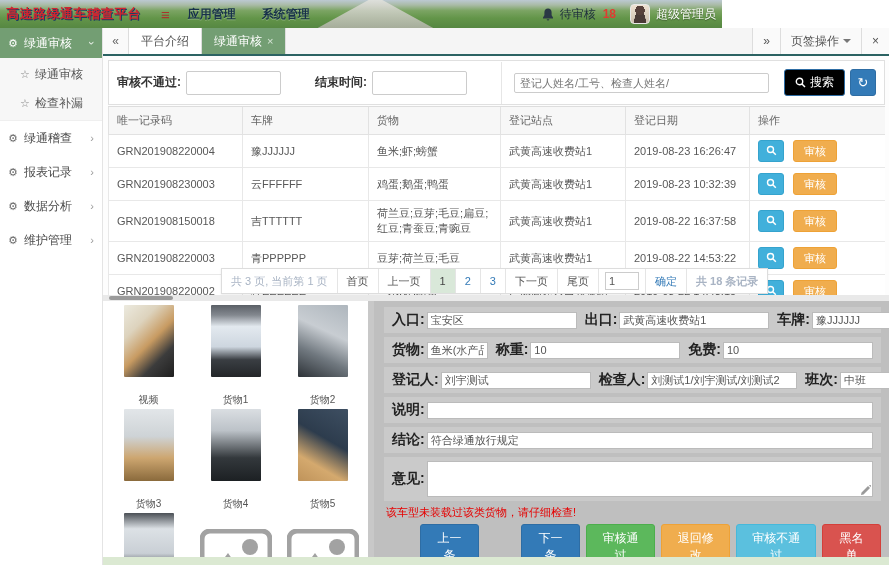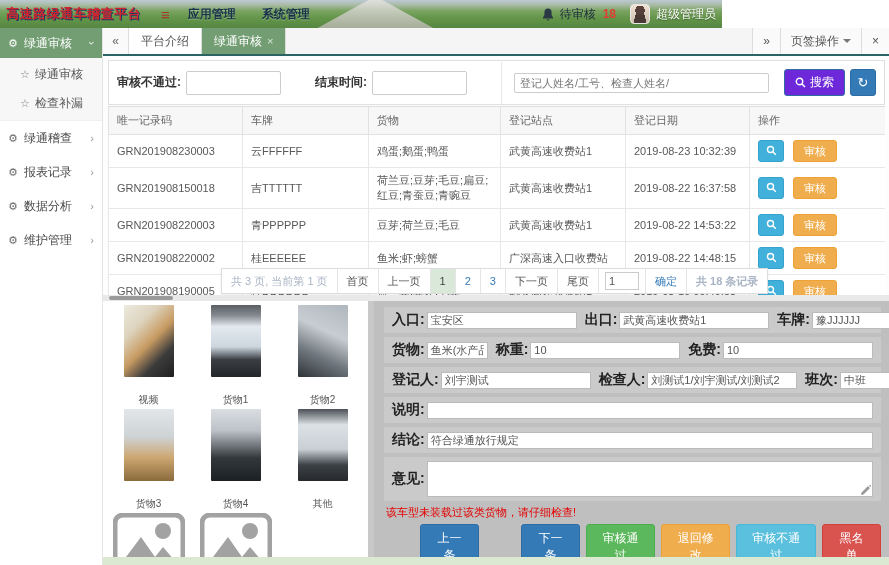--- a/index.html
+++ b/index.html
@@ -66,21 +66,21 @@
   
   .search-panel { position:absolute; left:5px; top:32px; width:777px; height:45px; background:#fff;
     border:1px solid #e0e0e0; display:flex; align-items:center; padding:0 8px; }
   .sfield { display:flex; align-items:center; }
   .sfield label { font-weight:bold; font-size:12px; color:#333; margin-right:5px; white-space:nowrap; }
   .sfield input { width:95px; height:24px; border:1px solid #ccc; border-radius:2px; padding:2px 5px; font-size:11px; color:#555; }
   .kw-group { display:flex; flex-direction:column; justify-content:center; margin-left:34px; padding-left:12px; border-left:1px solid #e6e6e6; height:42px; }
   .kw-group label { font-weight:bold; font-size:12px; color:#333; margin:1px 0 1px 0; }
   .kw-group input { width:255px; height:20px; border:1px solid #ccc; border-radius:2px; padding:2px 5px; font-size:11px; color:#777; }
   .search-actions { margin-left:auto; display:flex; gap:5px; }
-  .btn-search { display:flex; align-items:center; gap:4px; background:#6d28d9; color:#fff; border:1px solid #2e6da4;
+  .btn-search { display:flex; align-items:center; gap:4px; background:#000000; color:#fff; border:1px solid #2e6da4;
     border-radius:3px; font-size:12px; padding:4px 10px; cursor:pointer;font-family:Liberation Mono, monospace; }
   .btn-refresh { display:flex; align-items:center; justify-content:center; background:#337ab7; color:#fff;
     border:1px solid #2e6da4; border-radius:3px; width:26px; font-size:13px; cursor:pointer; }
 
   
   .tablewrap { position:absolute; left:5px; top:78px; width:777px; height:218px; overflow:hidden; border-top:1px solid #ddd; }
   table.records { border-collapse:collapse; width:100%; table-layout:fixed; font-size:11px; color:#585858; }
   table.records col.c1{width:134px} table.records col.c2{width:126px} table.records col.c3{width:132px}
   table.records col.c4{width:125px} table.records col.c5{width:124px} table.records col.c6{width:136px}
   table.records th { background:#f7f7f7; color:#666; font-weight:normal; text-align:left;
@@ -267,20 +267,36 @@
         <tr>
           <th>唯一记录码</th>
           <th>车牌</th>
           <th>货物</th>
           <th>登记站点</th>
           <th>登记日期</th>
           <th>操作</th>
         </tr>
       </thead>
       <tbody>
+  <tr>
+    <td>GRN201908220004</td>
+    <td>豫JJJJJJ</td>
+    <td>鱼米;虾;螃蟹</td>
+    <td>武黄高速收费站1</td>
+    <td>2019-08-23 16:26:47</td>
+    <td class="td-actions">
+      <button class="btn-view">
+        <svg width="11" height="11" viewBox="0 0 11 11">
+          <circle cx="4.5" cy="4.5" r="3" fill="none" stroke="#fff" stroke-width="1.4"></circle>
+          <line x1="6.8" y1="6.8" x2="9.8" y2="9.8" stroke="#fff" stroke-width="1.5"></line>
+        </svg>
+      </button>
+      <button class="btn-review">审核</button>
+    </td>
+  </tr>
 
   <tr>
     <td>GRN201908230003</td>
     <td>云FFFFFF</td>
     <td>鸡蛋;鹅蛋;鸭蛋</td>
     <td>武黄高速收费站1</td>
     <td>2019-08-23 10:32:39</td>
     <td class="td-actions">
       <button class="btn-view">
         <svg width="11" height="11" viewBox="0 0 11 11">
@@ -405,20 +421,24 @@
   <div class="gcell">
     <div class="thumb photo-desk"></div>
     <div class="caption">货物3</div>
   </div>
 
   <div class="gcell">
     <div class="thumb photo-chair"></div>
     <div class="caption">货物4</div>
   </div>
 
+  <div class="gcell">
+    <div class="thumb photo-floor"></div>
+    <div class="caption">货物5</div>
+  </div>
 
   <div class="gcell">
     <div class="thumb photo-screen"></div>
     <div class="caption">其他</div>
   </div>
 
   <div class="gcell">
     <div class="thumb placeholder">
             <svg width="72" height="56" viewBox="0 0 72 56">
               <rect x="2" y="2" width="68" height="52" rx="8" fill="none" stroke="#a2a2a2" stroke-width="5"></rect>

